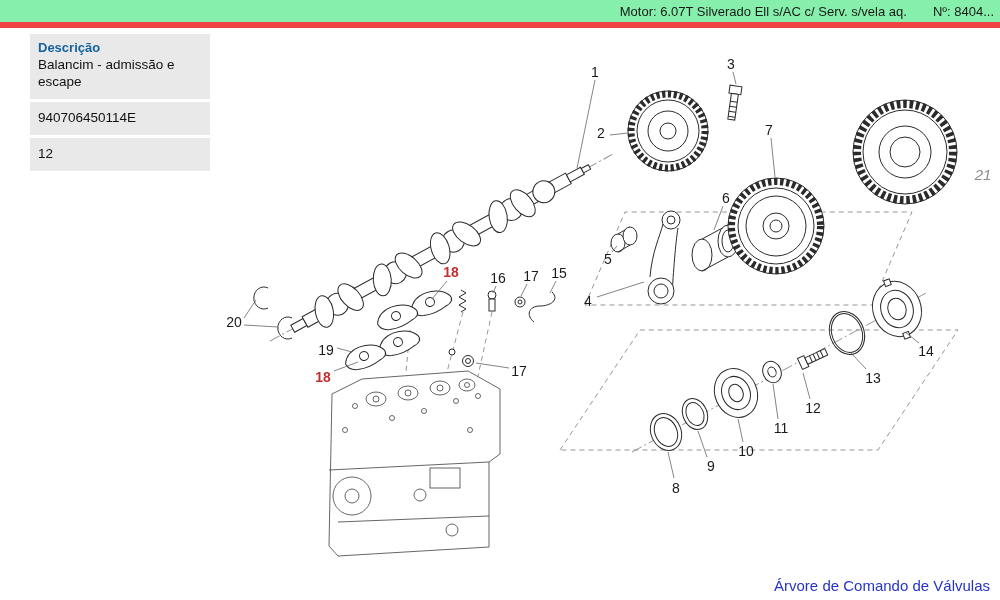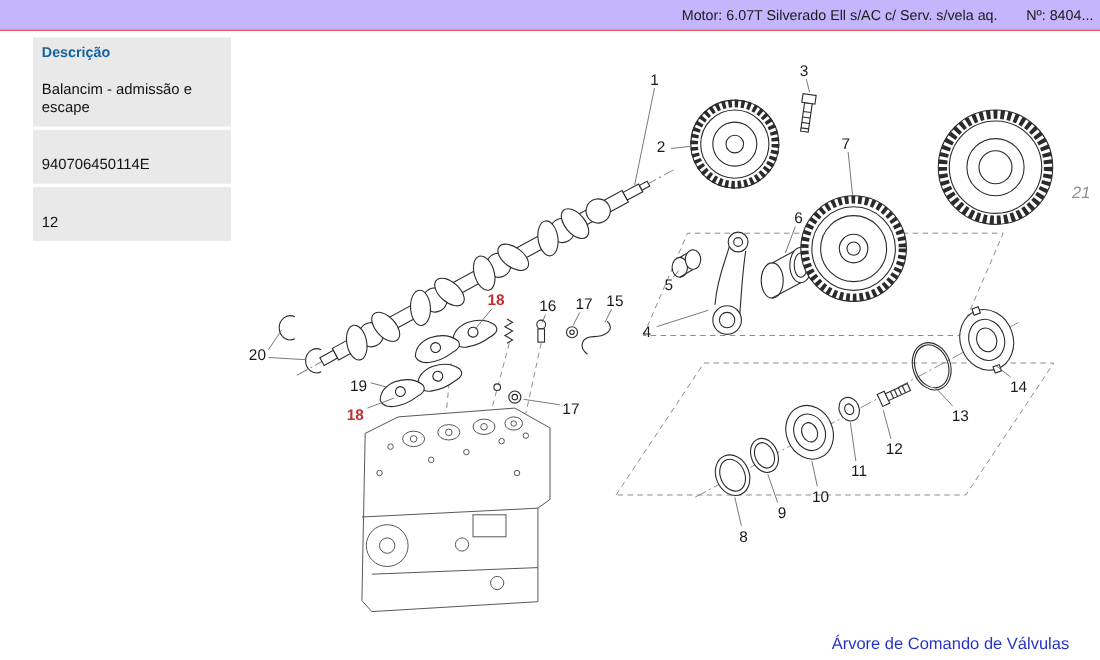--- a/index.html
+++ b/index.html
@@ -1,41 +1,41 @@
 <!DOCTYPE html>
 <html><head>
 <meta charset="utf-8">
 <style>
   html,body{margin:0;padding:0;background:#fff;}
   .screen{position:relative;width:1000px;height:600px;background:#fff;overflow:hidden;
           font-family:"Liberation Sans",sans-serif;}
   
-  .topbar{position:absolute;top:0;left:0;right:0;height:28px;background:#c4b5fd;
-          border-bottom:1px solid #ef4444;display:flex;justify-content:flex-end;
+  .topbar{position:absolute;top:0;left:0;right:0;height:28px;background:#86efac;
+          border-bottom:6px solid #ef4444;display:flex;justify-content:flex-end;
           align-items:center;gap:26px;padding:0 6px;box-sizing:border-box;
           font-size:13px;color:#1a1a1a;white-space:nowrap;}
   
   .sidebar{position:absolute;top:34px;left:6px;width:180px;padding-left:24px;}
   .info-section{background:#e9e9e9;padding:6px 8px 8px 8px;margin-bottom:3px;}
   .info-label{color:#1463a0;font-weight:bold;font-size:13px;}
-  .info-value{color:#111;font-size:13.5px;margin-top:18px;line-height:1.25;}
+  .info-value{color:#111;font-size:13.5px;margin-top:2px;line-height:1.25;}
   
   svg.diagram{position:absolute;top:0;left:0;}
   .part{stroke:#2b2b2b;stroke-width:1;fill:none;}
   .partw{stroke:#2b2b2b;stroke-width:1;fill:#fff;}
   .teeth{fill:none;stroke:#2b2b2b;}
   .dash{stroke:#8a8a8a;stroke-width:0.9;stroke-dasharray:5 4;fill:none;}
   .dashdot{stroke:#8a8a8a;stroke-width:0.9;stroke-dasharray:11 3 2 3;fill:none;}
   .thin{stroke:#555;stroke-width:0.9;fill:none;}
   .leader{stroke:#666;stroke-width:0.8;}
   .co{font-family:"Liberation Sans",sans-serif;font-size:14px;fill:#1a1a1a;text-anchor:middle;}
   .co-red{fill:#c03030;font-weight:bold;}
   .co-ref{fill:#8f8f8f;font-style:italic;font-size:15px;}
   
-  .footer-title{position:absolute;right:28px;bottom:6px;color:#2433c8;font-size:15px;}
+  .footer-title{position:absolute;right:10px;bottom:6px;color:#2433c8;font-size:15px;}
 </style>
 </head>
 <body>
 
 <div class="screen">
 
   <div class="topbar">
     <span>Motor: 6.07T Silverado Ell s/AC c/ Serv. s/vela aq.</span>
     <span>Nº: 8404...</span>
   </div>

